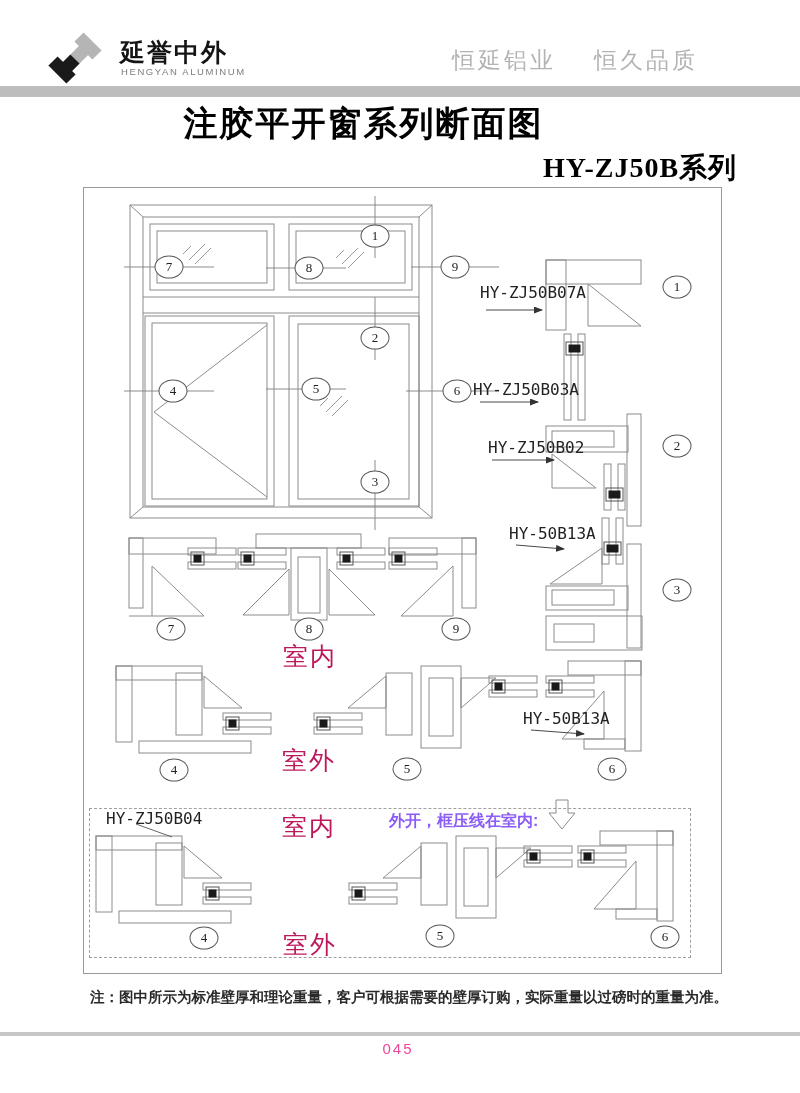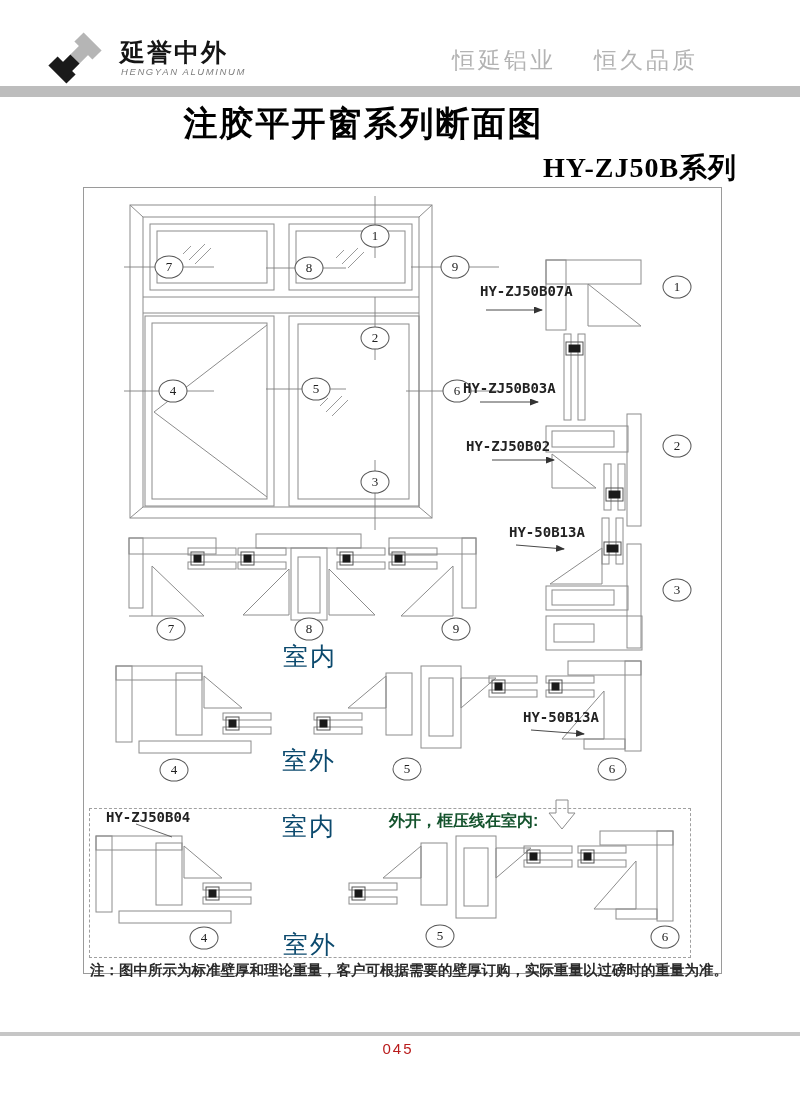--- a/index.html
+++ b/index.html
@@ -1,43 +1,43 @@
 <!DOCTYPE html>
 <html><head>
 <meta charset="utf-8">
 <style>
   html,body{margin:0;padding:0;}
   body{width:800px;height:1093px;position:relative;background:#fff;overflow:hidden;
        font-family:"Liberation Sans", sans-serif;color:#111;}
   .abs{position:absolute;}
   
   .brand-name{left:120px;top:36px;font-size:25px;font-weight:700;letter-spacing:2px;color:#151515;}
-  .brand-sub{left:121px;top:66px;font-size:9.5px;letter-spacing:1.6px;color:#7d7d7d;font-style:italic;}
+  .brand-sub{left:121px;top:66px;font-size:9.5px;letter-spacing:1.6px;color:#7d7d7d;}
   .slogans{left:452px;top:45px;font-size:23px;color:#b3b3b3;letter-spacing:3px;white-space:nowrap;}
   .slogans span{margin-right:38px;}
   .hdr-bar{left:0;top:86px;width:800px;height:11px;background:#bdbdbd;}
   
   .page-title{left:0;top:101px;width:727px;text-align:center;font-size:34px;font-weight:700;letter-spacing:2px;color:#000;}
   .series{left:543px;top:149px;font-size:28px;font-family:"Liberation Serif", serif;color:#000;letter-spacing:1px;font-weight:bold;}
   
   .figbox{left:83px;top:187px;width:637px;height:785px;border:1px solid #9a9a9a;}
   .dashbox{left:5px;top:620px;width:600px;height:148px;border:1px dashed #a0a0a0;}
   
   .co{width:27px;height:21px;border:1px solid #555;border-radius:50%;background:#fff;
       text-align:center;line-height:20px;font-family:"Liberation Serif", serif;font-size:13px;color:#222;
       transform:translate(-50%,-50%);}
   
-  .plabel{font-family:"DejaVu Sans Mono", monospace;font-size:14px;font-weight:700;color:#222;white-space:nowrap;}
-  
-  .room{font-family:"Liberation Serif", serif;font-size:25px;color:#0c4a6e;letter-spacing:2px;transform:translateX(-50%);white-space:nowrap;}
-  .opennote{font-size:16px;font-weight:700;color:#14532d;white-space:nowrap;}
-  
-  .note{left:90px;top:961px;width:640px;font-size:14.5px;font-weight:700;color:#2a2a2a;white-space:nowrap;}
+  .plabel{font-family:"DejaVu Sans Mono", monospace;font-size:16px;font-weight:400;color:#222;white-space:nowrap;}
+  
+  .room{font-family:"Liberation Serif", serif;font-size:25px;color:#be185d;letter-spacing:2px;transform:translateX(-50%);white-space:nowrap;}
+  .opennote{font-size:16px;font-weight:700;color:#8b5cf6;white-space:nowrap;}
+  
+  .note{left:90px;top:988px;width:640px;font-size:14.5px;font-weight:700;color:#2a2a2a;white-space:nowrap;}
   .ftr-bar{left:0;top:1032px;width:800px;height:4px;background:#c6c6c6;}
-  .pagenum{left:0;top:1040px;width:796px;text-align:center;font-size:15px;letter-spacing:2px;color:#b91c1c;}
+  .pagenum{left:0;top:1040px;width:796px;text-align:center;font-size:15px;letter-spacing:2px;color:#ec4899;}
   svg{position:absolute;left:0;top:0;}
 </style>
 </head>
 <body>
 
 <svg class="abs" style="left:42px;top:28px;" width="70" height="62" viewBox="0 0 70 62">
   <path d="M37,9 L55,27" stroke="#b5b5b5" stroke-width="13" fill="none"></path>
   <path d="M46,18 L33,31" stroke="#b5b5b5" stroke-width="13" fill="none"></path>
   <path d="M11,33 L29,51" stroke="#1a1a1a" stroke-width="13" fill="none"></path>
   <path d="M33,31 L20,44" stroke="#1a1a1a" stroke-width="13" fill="none"></path>
@@ -218,22 +218,22 @@
   <span class="abs co" style="left:225px;top:441px">8</span>
   <span class="abs co" style="left:372px;top:441px">9</span>
   <span class="abs co" style="left:90px;top:582px">4</span>
   <span class="abs co" style="left:323px;top:581px">5</span>
   <span class="abs co" style="left:528px;top:581px">6</span>
   <span class="abs co" style="left:120px;top:750px">4</span>
   <span class="abs co" style="left:356px;top:748px">5</span>
   <span class="abs co" style="left:581px;top:749px">6</span>
 
   <span class="abs plabel" style="left:396px;top:95px">HY-ZJ50B07A</span>
-  <span class="abs plabel" style="left:379px;top:192px">HY-ZJ50B03A</span>
-  <span class="abs plabel" style="left:382px;top:250px">HY-ZJ50B02</span>
+  <span class="abs plabel" style="left:389px;top:192px">HY-ZJ50B03A</span>
+  <span class="abs plabel" style="left:404px;top:250px">HY-ZJ50B02</span>
   <span class="abs plabel" style="left:425px;top:336px">HY-50B13A</span>
   <span class="abs plabel" style="left:439px;top:521px">HY-50B13A</span>
   <span class="abs plabel" style="left:22px;top:621px">HY-ZJ50B04</span>
 
   <span class="abs room" style="left:226px;top:452px">室内</span>
   <span class="abs room" style="left:225px;top:556px">室外</span>
   <span class="abs room" style="left:225px;top:622px">室内</span>
   <span class="abs room" style="left:226px;top:740px">室外</span>
   <span class="abs opennote" style="left:305px;top:623px">外开，框压线在室内:</span>
 </div>

